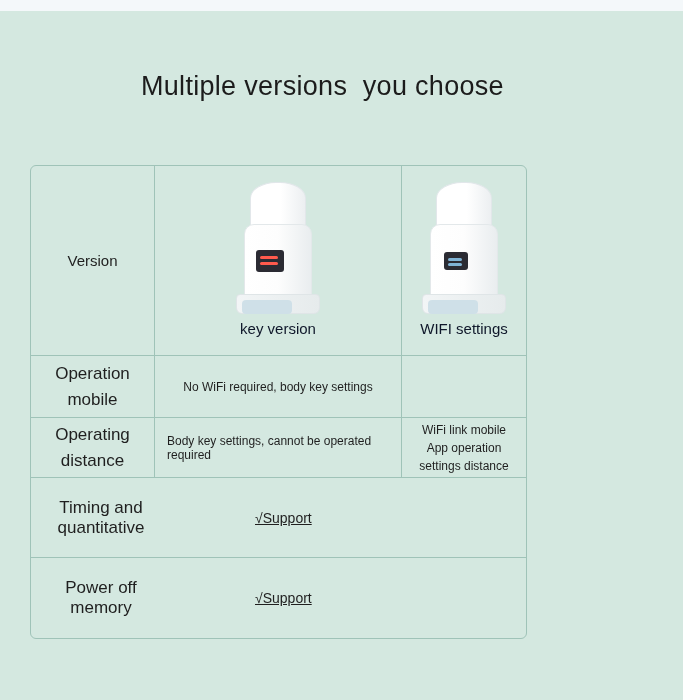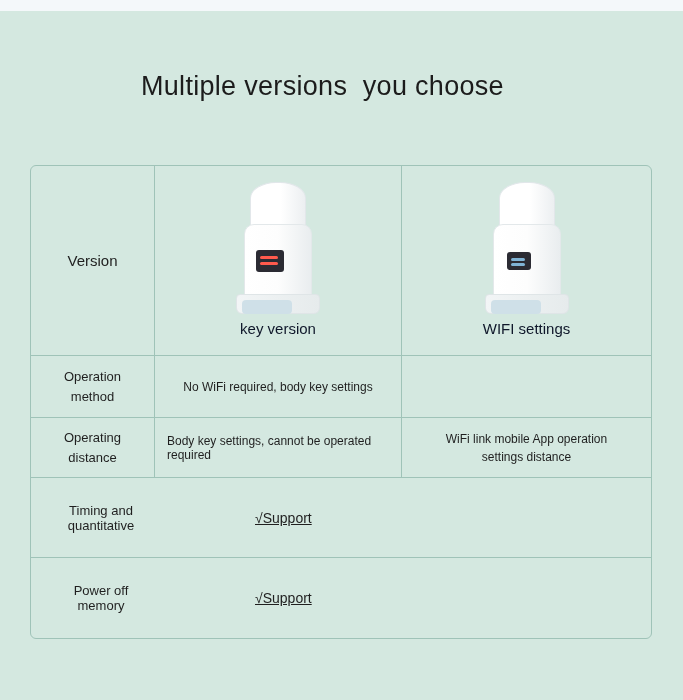--- a/index.html
+++ b/index.html
@@ -33,21 +33,21 @@
     font-size: 27px;
     color: #1c1c1c;
     font-weight: 400;
     letter-spacing: 0.3px;
     white-space: pre;
   }
   .table {
     position: absolute;
     left: 30px;
     top: 154px;
-    width: 622px;
+    width: 497px;
     height: 474px;
     border: 1px solid #9fc3b8;
     border-radius: 6px;
     overflow: hidden;
   }
   .row {
     display: flex;
     width: 100%;
     border-bottom: 1px solid #9fc3b8;
   }
@@ -58,21 +58,21 @@
     align-items: center;
     justify-content: center;
     text-align: center;
     color: #1f1f1f;
     font-size: 13.5px;
   }
   .c-label {
     width: 124px;
     flex: 0 0 124px;
     border-right: 1px solid #9fc3b8;
-    font-size: 13px;
+    font-size: 17px;
     padding: 0 6px;
   }
   .c-label.left-pad { justify-content: flex-start; padding-left: 22px; text-align: center; }
   .c-mid {
     width: 247px;
     flex: 0 0 247px;
     border-right: 1px solid #9fc3b8;
     padding: 0 10px;
   }
   .c-right {
@@ -212,21 +212,21 @@
               <div class="dash"></div>
             </div>
         </div>
         <div class="prod-caption">WIFI settings</div>
       </div>
     </div>
 
     <div class="row row-op">
       <div class="cell c-label two-line">
         <span>Operation</span>
-        <span>method</span>
+        <span>mobile</span>
       </div>
       <div class="cell c-mid small">No WiFi required, body key settings</div>
     </div>
 
     <div class="row row-dist">
       <div class="cell c-label two-line">
         <span>Operating</span>
         <span>distance</span>
       </div>
       <div class="cell c-mid small align-left">Body key settings, cannot be operated required</div>

